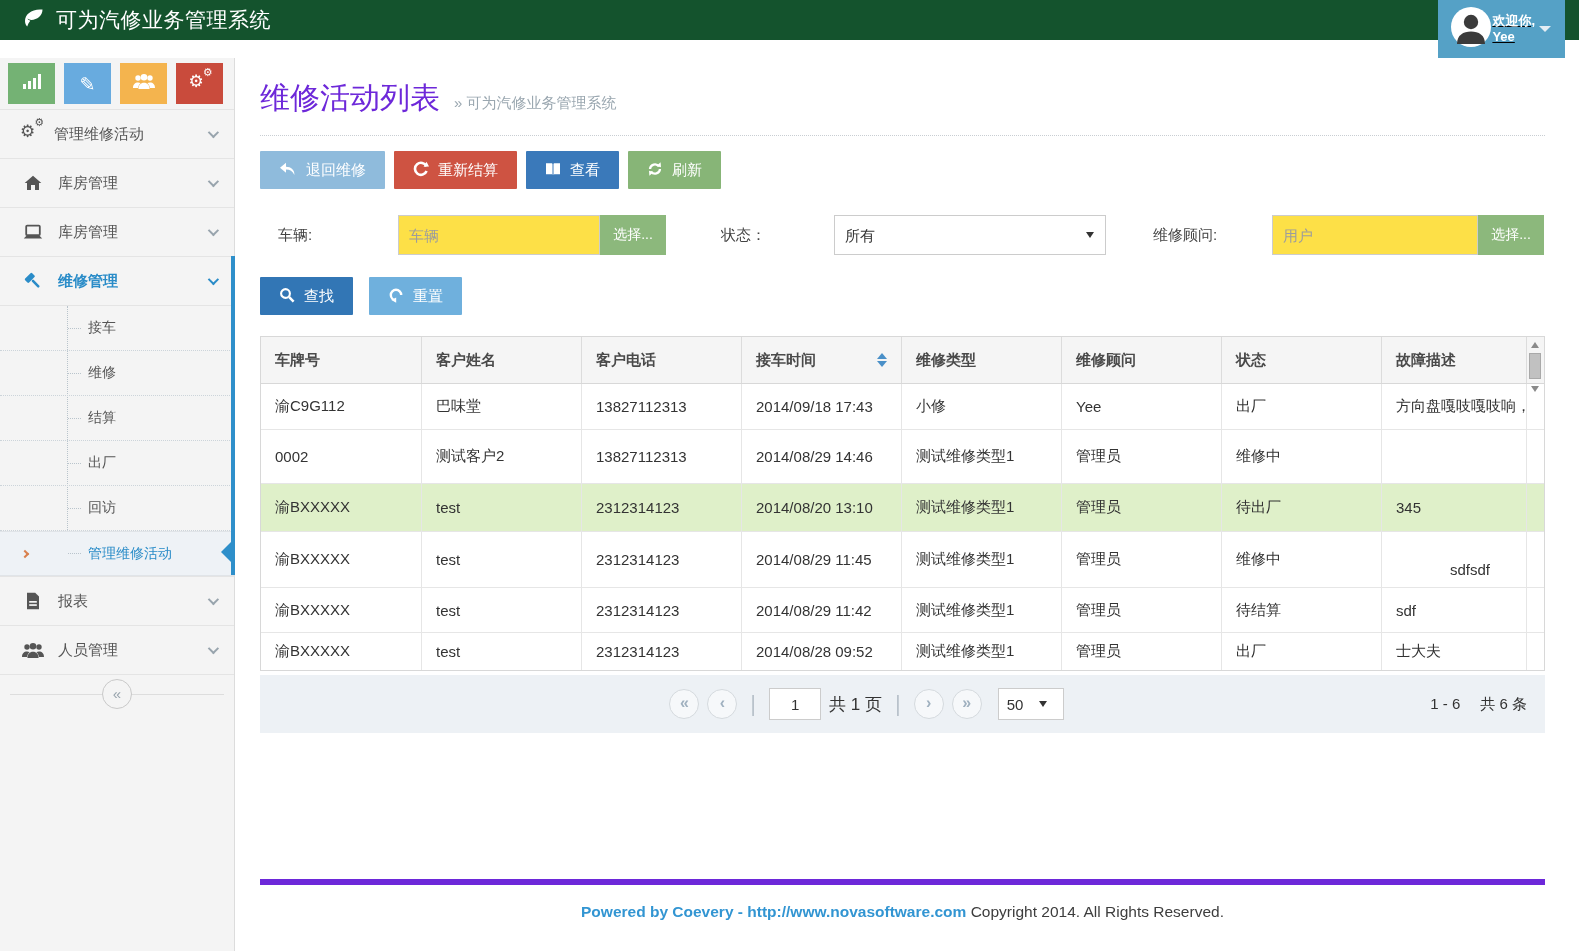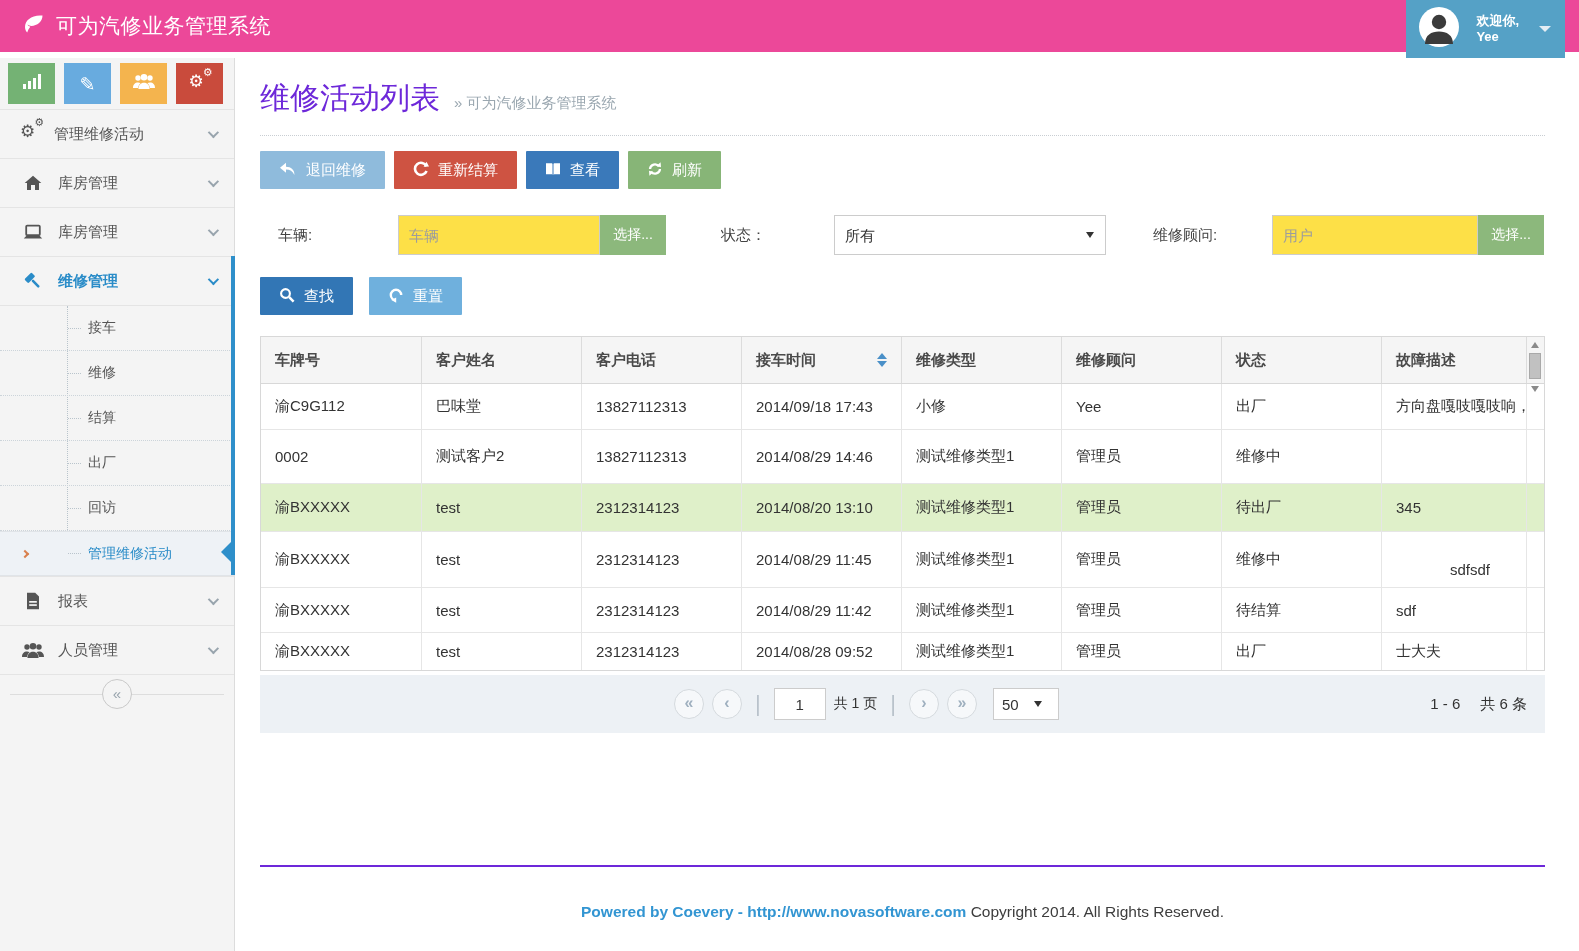--- a/index.html
+++ b/index.html
@@ -3,24 +3,24 @@
 <meta charset="utf-8">
 <style>
   * { box-sizing: border-box; }
   html,body { margin:0; padding:0; }
   body {
     width:1579px; height:951px; position:relative; overflow:hidden;
     background:#fff; font-family:"Liberation Sans","DejaVu Sans",sans-serif;
   }
 
   
-  .topbar { position:absolute; top:0; left:0; right:0; height:52px; background:#ec4899; display:flex; align-items:center; z-index:6; }
+  .topbar { position:absolute; top:0; left:0; right:0; height:40px; background:#14532d; display:flex; align-items:center; z-index:6; }
   .brand { display:flex; align-items:center; gap:10px; padding-left:22px; }
   .brand-title { color:#fff; font-size:21px; letter-spacing:.5px; }
-  .user-panel { position:absolute; right:14px; top:0; height:58px; background:#55a1c6; display:flex; align-items:center; gap:16px; padding:0 14px 0 12px; cursor:pointer; }
+  .user-panel { position:absolute; right:14px; top:0; height:58px; background:#55a1c6; display:flex; align-items:center; gap:0; padding:0 14px 0 12px; cursor:pointer;text-decoration:underline; }
   .welcome { color:#fff; font-size:13px; line-height:16px; font-weight:700; }
   .caret-down { width:0; height:0; border-left:6px solid transparent; border-right:6px solid transparent; border-top:6px solid #e3edf4; margin-left:4px; }
 
   
   .sidebar { position:absolute; top:58px; left:0; bottom:0; width:235px; background:#f4f4f4; border-right:1px solid #dcdcdc; z-index:4; }
   .shortcuts { display:flex; gap:9px; padding:5px 8px; height:51px; align-items:center; }
   .sc-btn { width:47px; height:41px; display:flex; align-items:center; justify-content:center; color:#fff; cursor:pointer; }
   .sc-green{ background:#74b274; } .sc-blue{ background:#68abdf; } .sc-orange{ background:#f4b44e; } .sc-red{ background:#c94b3c; }
 
   .menu-item { height:49px; display:flex; align-items:center; padding:0 18px 0 20px; border-top:1px solid #e4e4e4; color:#555; font-size:15px; cursor:pointer; }
@@ -100,25 +100,25 @@
   .grid-row:nth-child(3){ height:48px; } .grid-row:nth-child(4){ height:56px; }
   .grid-row:nth-child(5){ height:45px; } .grid-row:nth-child(6){ height:37px; }
   .grid-row:nth-child(4) .grid-cell:nth-child(8){ align-items:flex-end; padding-bottom:9px; padding-left:68px; }
 
   
   .pager { margin-top:4px; background:#edf1f5; height:58px; display:flex; align-items:center; position:relative; }
   .pager-center { margin:0 auto; display:flex; align-items:center; gap:8px; transform:translateX(-40px); }
   .pg-btn { width:30px; height:30px; border-radius:50%; border:1px solid #d5dade; background:#f6f8fa; color:#9fb0bf; font-size:16px; font-weight:700; display:flex; align-items:center; justify-content:center; cursor:pointer; padding:0 0 2px 0; font-family:inherit; }
   .psep { color:#b9c2cb; font-size:22px; margin:0 5px; font-weight:400; }
   .page-input { width:52px; height:32px; border:1px solid #ccc; text-align:center; font-size:15px; color:#333; background:#fff; font-family:inherit; }
-  .pg-label { font-size:14px; color:#333; }
+  .pg-label { font-size:17px; color:#333; }
   .pager-info { position:absolute; right:18px; font-size:15px; color:#333; display:flex; gap:20px; }
 
   
-  .footer { position:absolute; left:24px; right:34px; bottom:30px; border-top:2px solid #6d28d9; padding-top:36px; text-align:center; font-size:15.5px; color:#3d3d3d; }
+  .footer { position:absolute; left:24px; right:34px; bottom:30px; border-top:6px solid #6d28d9; padding-top:18px; text-align:center; font-size:15.5px; color:#3d3d3d; }
   .footer .link { color:#3295d2; font-weight:700; }
 </style>
 </head>
 <body>
 
 <div>
 
   <header class="topbar">
     <div class="brand">
       <span>

